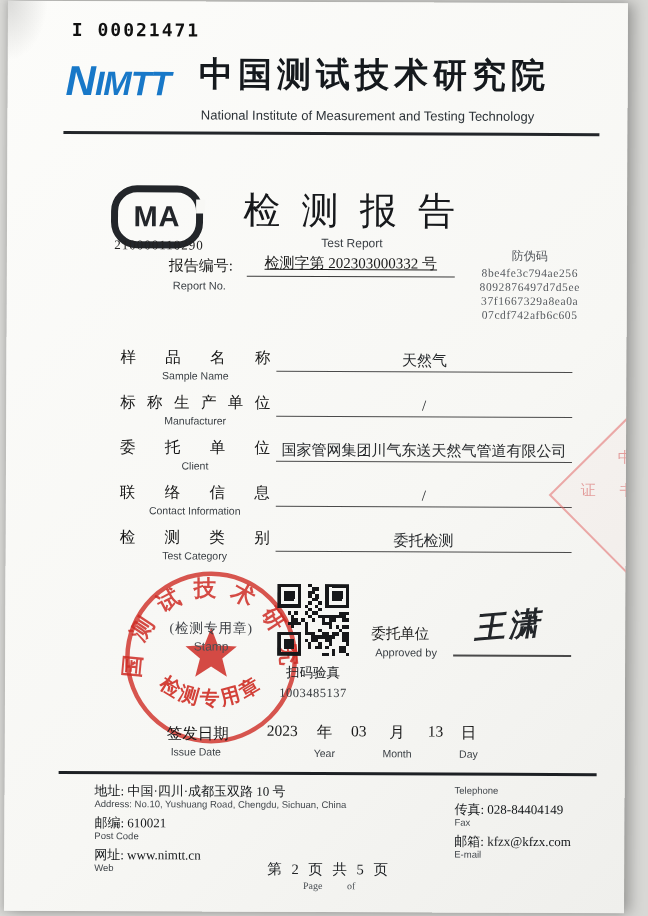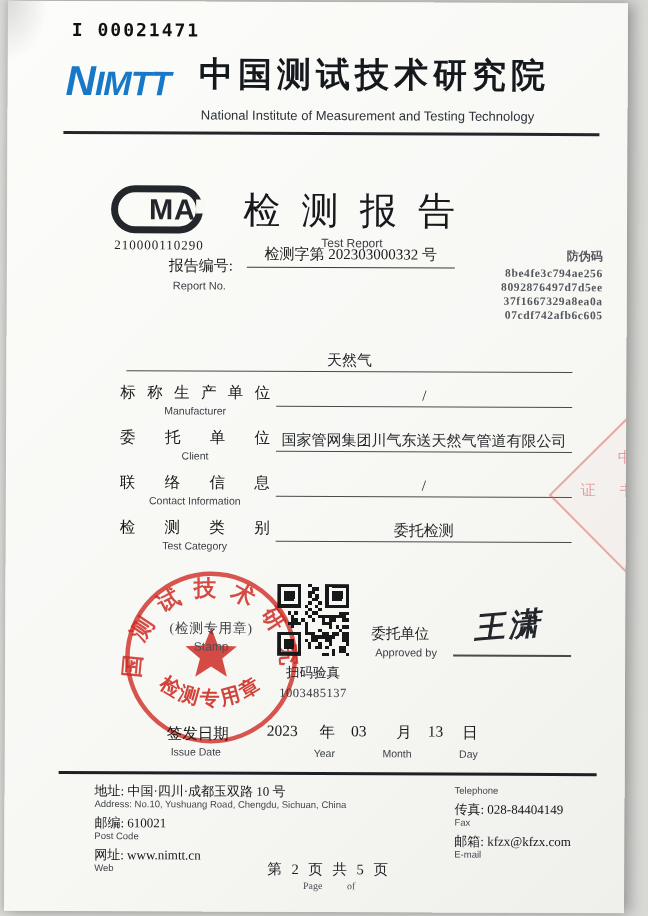--- a/index.html
+++ b/index.html
@@ -22,35 +22,35 @@
 
   
   .serial { left:64px; top:18px; font-family:"DejaVu Sans Mono",monospace; font-size:18px; font-weight:bold; letter-spacing:2px; color:#111; }
   .logo-nimtt { left:58px; top:56px; font-family:"Liberation Sans",sans-serif; font-style:italic; font-weight:800; font-size:34px; color:#1878c8; letter-spacing:-1px; }
   .logo-nimtt .big { font-size:42px; }
   .org-cn { left:182px; top:50px; width:370px; font-size:34px; font-weight:600; letter-spacing:5px; text-align:center; color:#15191d; }
   .org-en { left:150px; top:106px; width:420px; text-align:center; font-family:"Liberation Sans",sans-serif; font-size:13px; color:#2d3338; }
   .rule-top { left:56px; top:130px; width:536px; height:3px; background:#23262a; }
 
   
-  .cma { left:104px; top:184px; width:92px; height:48px; border:7px solid #23262a; border-radius:26px;
-         display:flex; align-items:center; justify-content:flex-end; }
+  .cma { left:104px; top:184px; width:92px; height:63px; border:7px solid #23262a; border-radius:26px;
+         display:flex; align-items:center; justify-content:center; }
   .cma-ma { font-family:"Liberation Sans",sans-serif; font-weight:800; font-size:29px; letter-spacing:1px; color:#23262a; }
   .cma-gap { left:189px; top:198px; width:9px; height:14px; background:#f8f8f5; }
   .cma-num { left:92px; top:236px; width:120px; text-align:center; font-size:13px; letter-spacing:1px; color:#222; }
   .doc-title { left:205px; top:184px; width:280px; text-align:center; font-size:37px; letter-spacing:6px; color:#17191c; }
   .doc-title-en { left:205px; top:234px; width:280px; text-align:center; font-family:"Liberation Sans",sans-serif; font-size:12px; color:#3a3f44; }
 
   
   .rn-label { left:162px; top:255px; font-size:15px; color:#1b1b1b; }
-  .rn-value { left:240px; top:243px; width:208px; text-align:center; font-size:15px; border-bottom:1.5px solid #3a3a3a; padding-bottom:3px; }
+  .rn-value { left:240px; top:252px; width:208px; text-align:center; font-size:15px; border-bottom:1.5px solid #3a3a3a; padding-bottom:3px;text-decoration:underline; }
   .rn-en { left:166px; top:278px; font-family:"Liberation Sans",sans-serif; font-size:11px; color:#3c4146; }
 
   
-  .anti { left:450px; top:245px; width:146px; text-align:right; color:#55595e;font-weight:bold; }
+  .anti { left:450px; top:245px; width:146px; text-align:center; color:#55595e; }
   .anti .anti-label { font-size:12px; margin-bottom:1px; }
   .anti .anti-line { font-size:11.5px; line-height:14px; letter-spacing:.6px; }
 
   
   .fields { left:114px; top:346px; width:452px; }
   .field-row { display:flex; margin-bottom:11px; }
   .field-label { width:150px; flex:none; }
   .field-label .cn { display:block; font-size:15.5px; color:#161616; text-align:justify; text-align-last:justify; }
   .field-label .en { display:block; font-family:"Liberation Sans",sans-serif; font-size:10.5px; color:#3c4146; text-align:center; margin-top:1px; }
   .field-value { flex:1; margin-left:6px; border-bottom:1.4px solid #4a4a4a; text-align:center; font-size:15px; color:#26292c; height:24px; line-height:24px; }
@@ -69,21 +69,21 @@
   
   .appr-label { left:366px; top:622px; font-size:14.5px; color:#1d1d1d; }
   .appr-en { left:370px; top:644px; font-family:"Liberation Sans",sans-serif; font-size:11px; color:#3a3f44; }
   .appr-line { left:448px; top:652px; width:118px; height:1.5px; background:#4a4a4a; }
   .signature { left:468px; top:602px; font-size:31px; font-style:italic; font-weight:600; color:#23262a; transform:rotate(-5deg); letter-spacing:4px; }
 
   
   .issue-label { left:162px; top:722px; font-size:15.5px; color:#161616; }
   .issue-en { left:166px; top:744px; font-family:"Liberation Sans",sans-serif; font-size:10.5px; color:#3c4146; }
   .date-row { left:262px; top:720px; display:flex; align-items:flex-start; }
-  .date-part { text-align:right; margin-right:16px; }
+  .date-part { text-align:center; margin-right:16px; }
   .date-part .v { font-size:15.5px; color:#1a1a1a; display:block; }
   .date-part .c { font-family:"Liberation Sans",sans-serif; font-size:10.5px; color:#3c4146; display:block; margin-top:4px; }
 
   
   .rule-bottom { left:54px; top:770px; width:538px; height:2.5px; background:#1d2024; }
   .f-col { font-size:13px; color:#14171a; }
   .f-left { left:90px; top:782px; width:330px; }
   .f-right { left:450px; top:782px; width:160px; }
   .f-cn { font-size:13px; color:#14171a; line-height:15px; }
   .f-en { font-family:"Liberation Sans",sans-serif; font-size:9.5px; color:#42474c; line-height:12px; margin-bottom:5px; }
@@ -128,20 +128,24 @@
   <div class="abs anti">
     <div class="anti-label">防伪码</div>
     <div class="anti-line">8be4fe3c794ae256</div>
     <div class="anti-line">8092876497d7d5ee</div>
     <div class="anti-line">37f1667329a8ea0a</div>
     <div class="anti-line">07cdf742afb6c605</div>
   </div>
 
   <div class="abs fields">
     <div class="field-row">
+      <div class="field-label">
+        <span class="cn">样品名称</span>
+        <span class="en">Sample Name</span>
+      </div>
       <div class="field-value">天然气</div>
     </div>
     <div class="field-row">
       <div class="field-label">
         <span class="cn">标称生产单位</span>
         <span class="en">Manufacturer</span>
       </div>
       <div class="field-value">/</div>
     </div>
     <div class="field-row">

